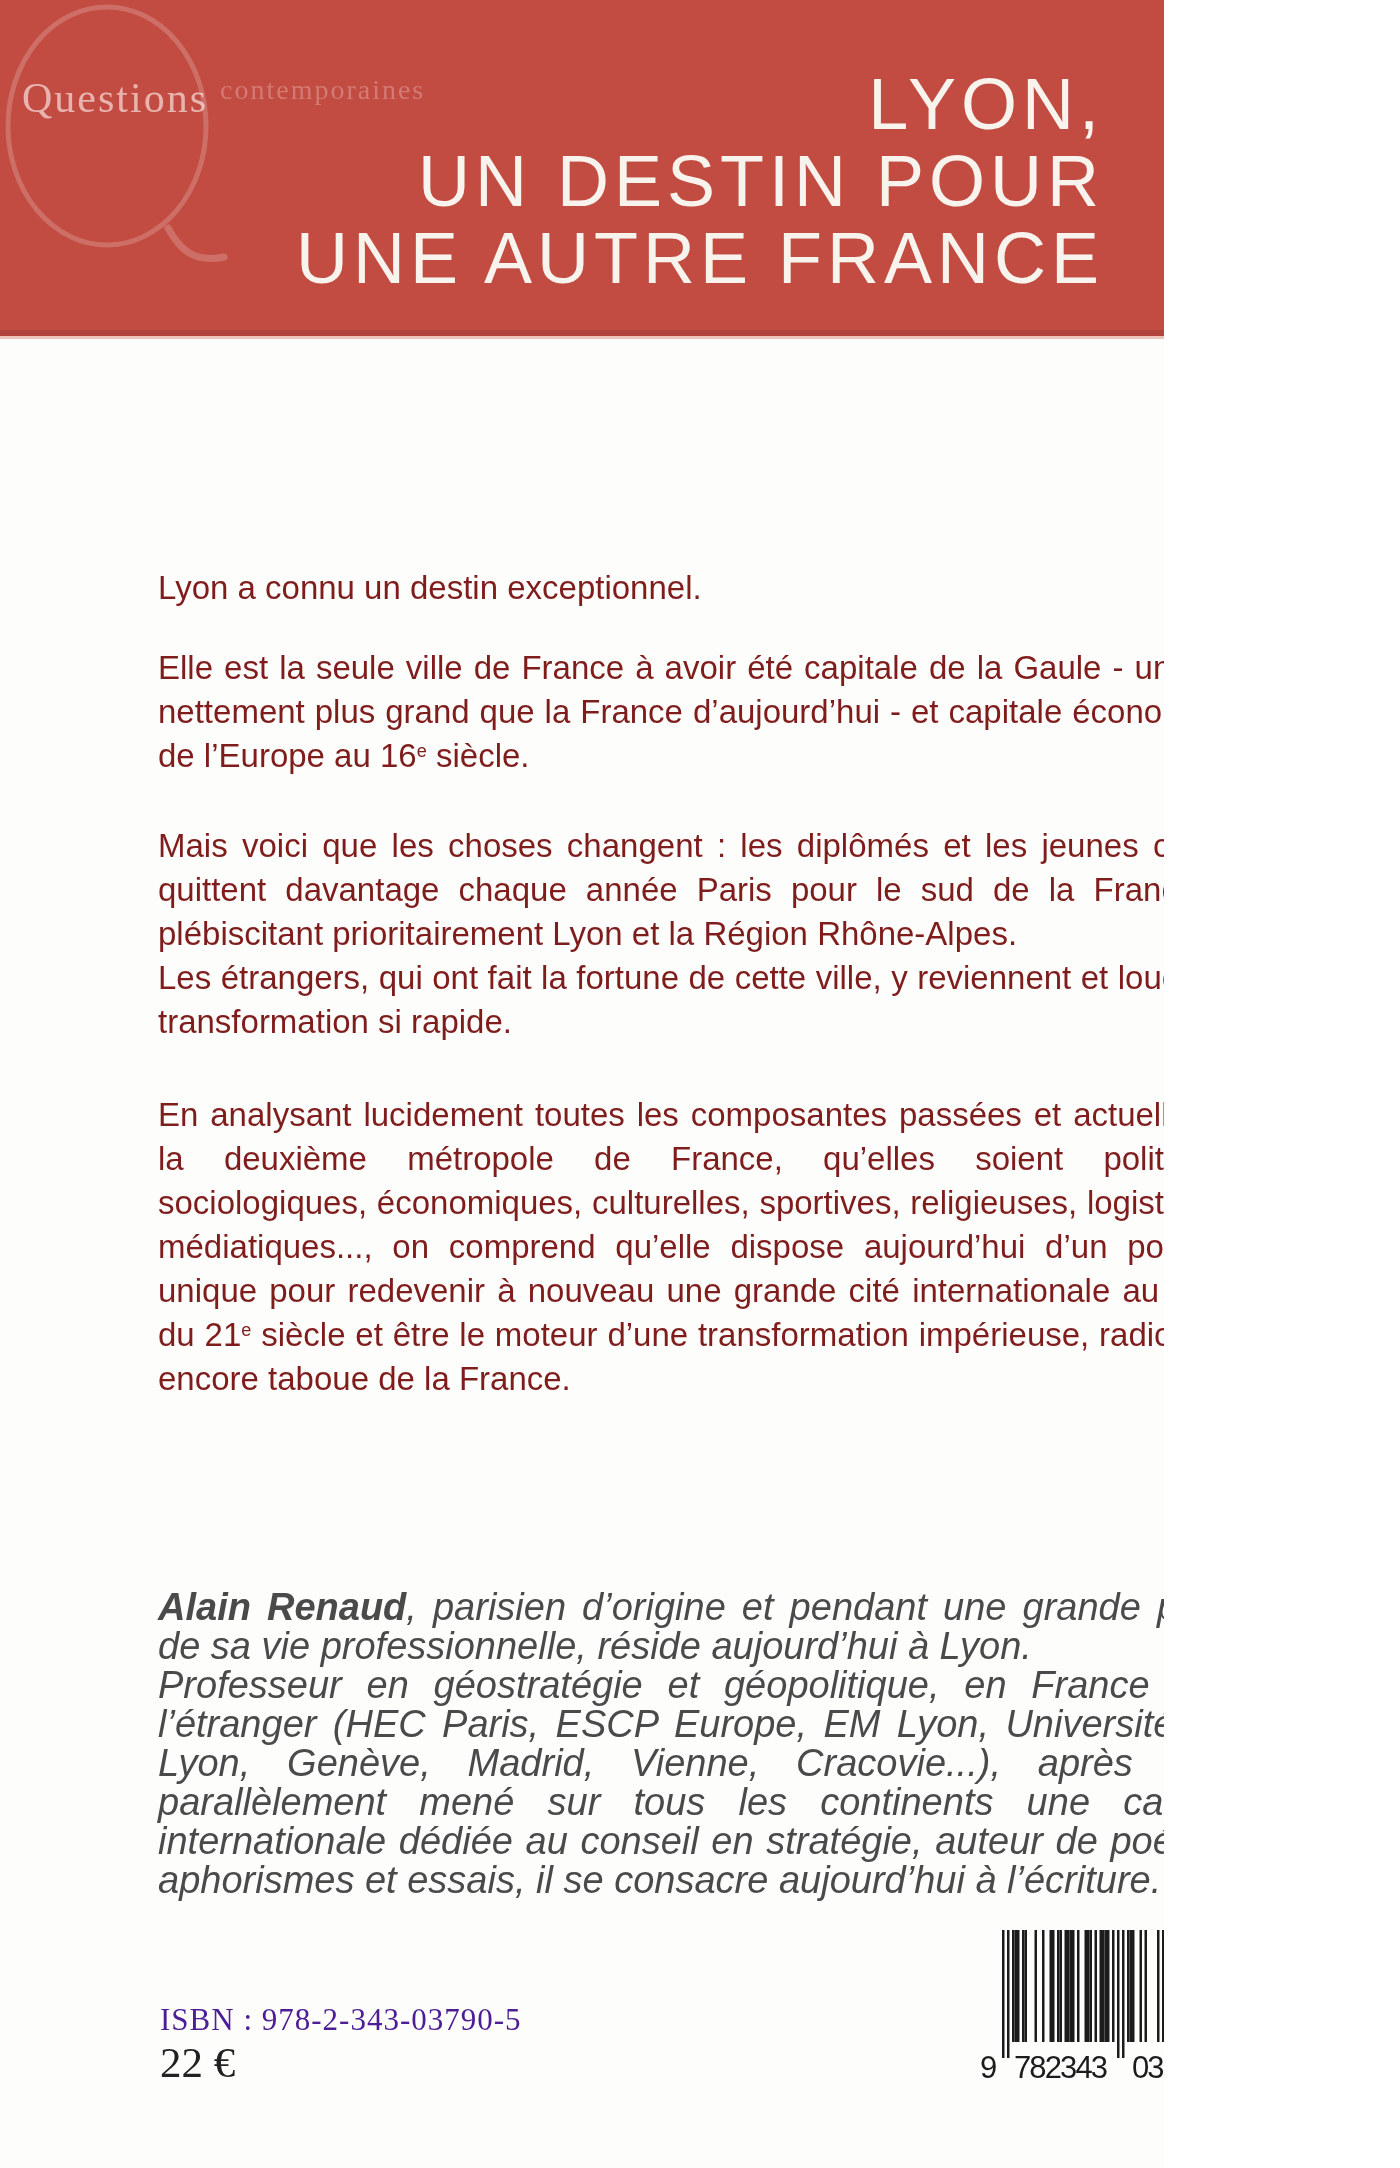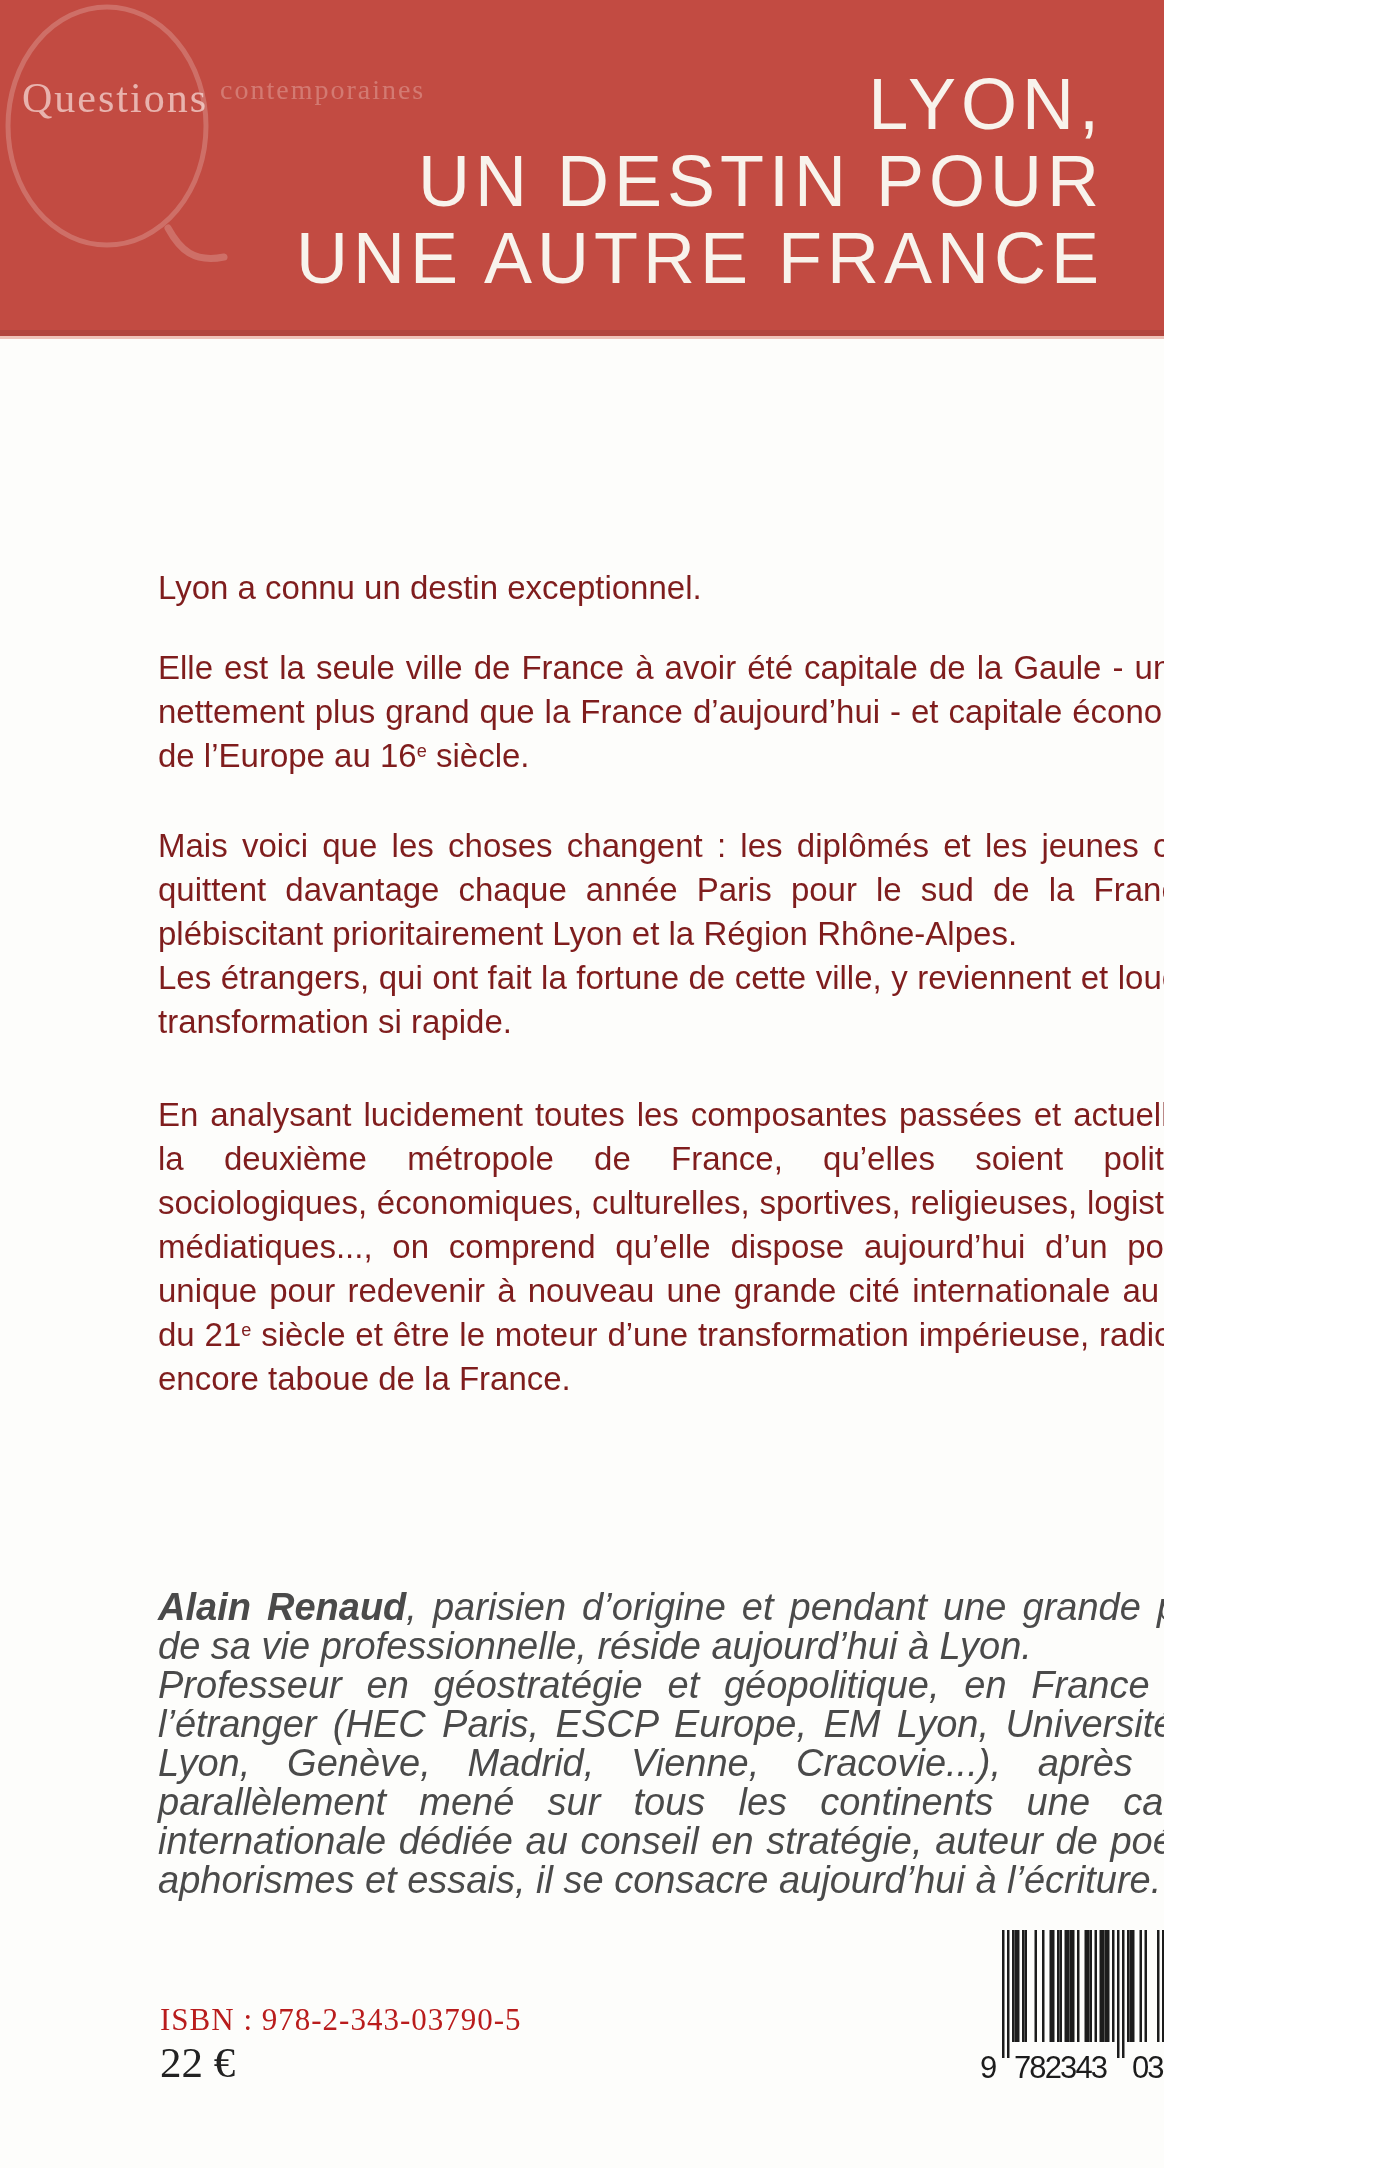--- a/index.html
+++ b/index.html
@@ -93,21 +93,21 @@
   }
   .bio p{margin:0;}
   .bio strong{font-weight:700;}
 
   
   .isbn{
     position:absolute; left:160px; top:2002px;
     font-family:"Liberation Serif", serif;
     font-size:31px;
     letter-spacing:1px;
-    color:#b91c1c;
+    color:#4c1d95;
   }
   .price{
     position:absolute; left:160px; top:2038px;
     font-family:"Liberation Serif", serif;
     font-size:43px;
     color:#222222;
   }
 
   .barcode{
     position:absolute; left:978px; top:1928px;

